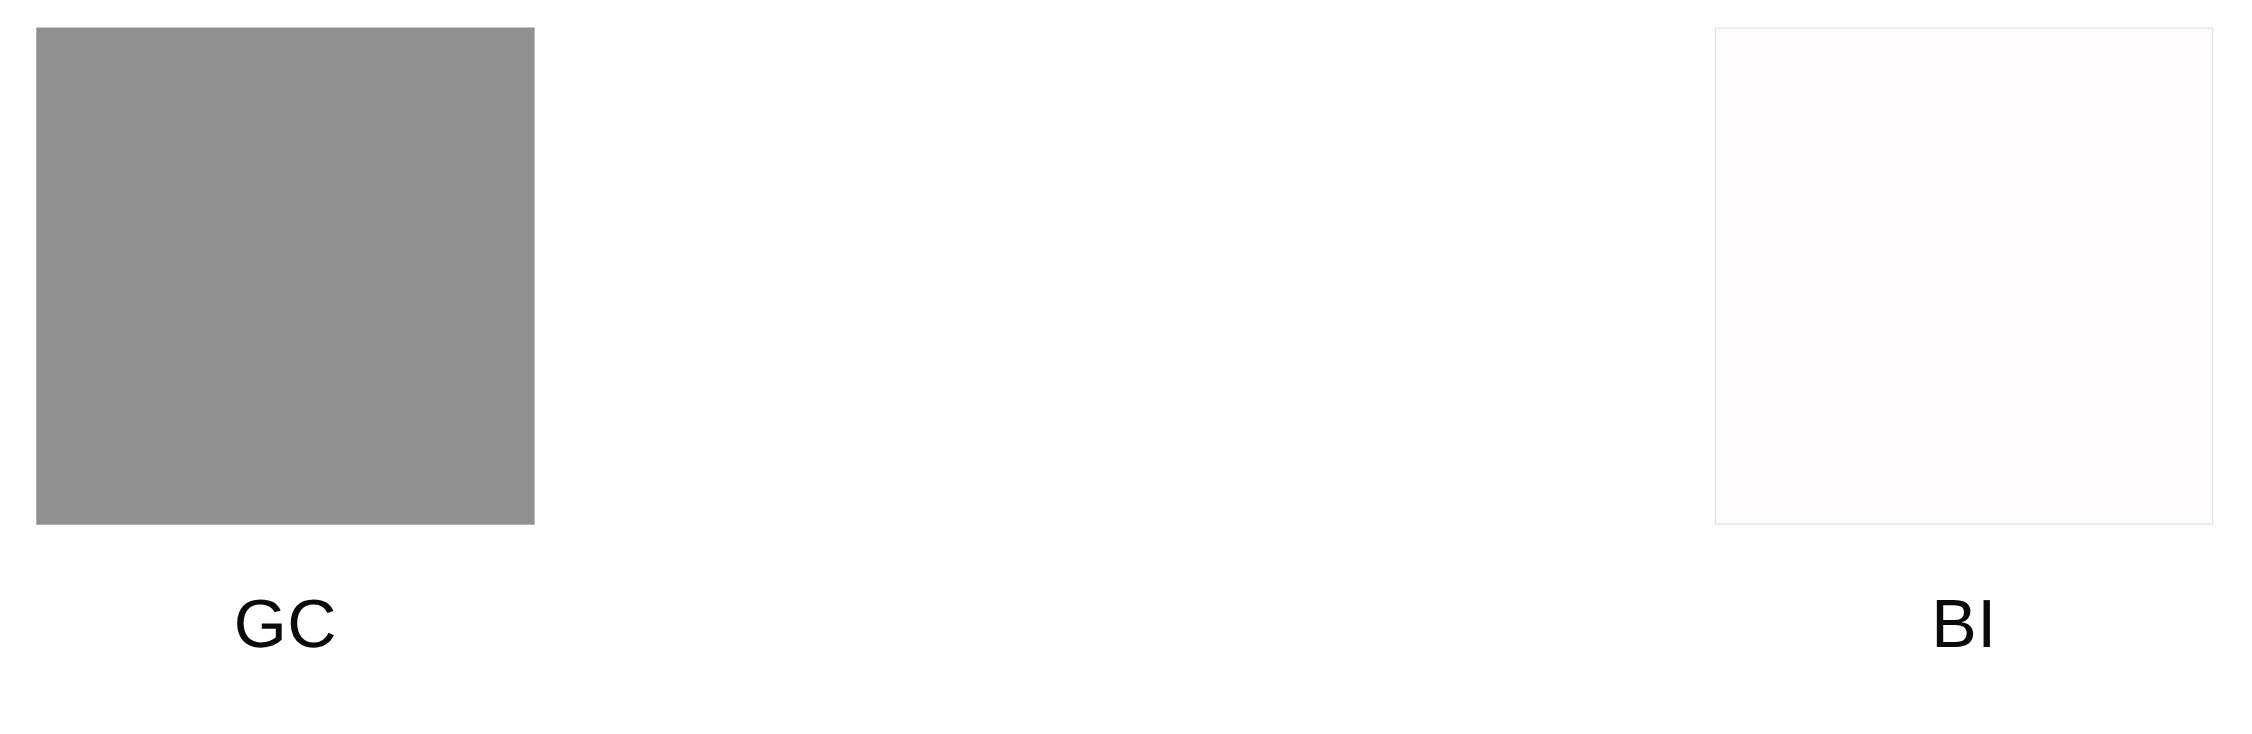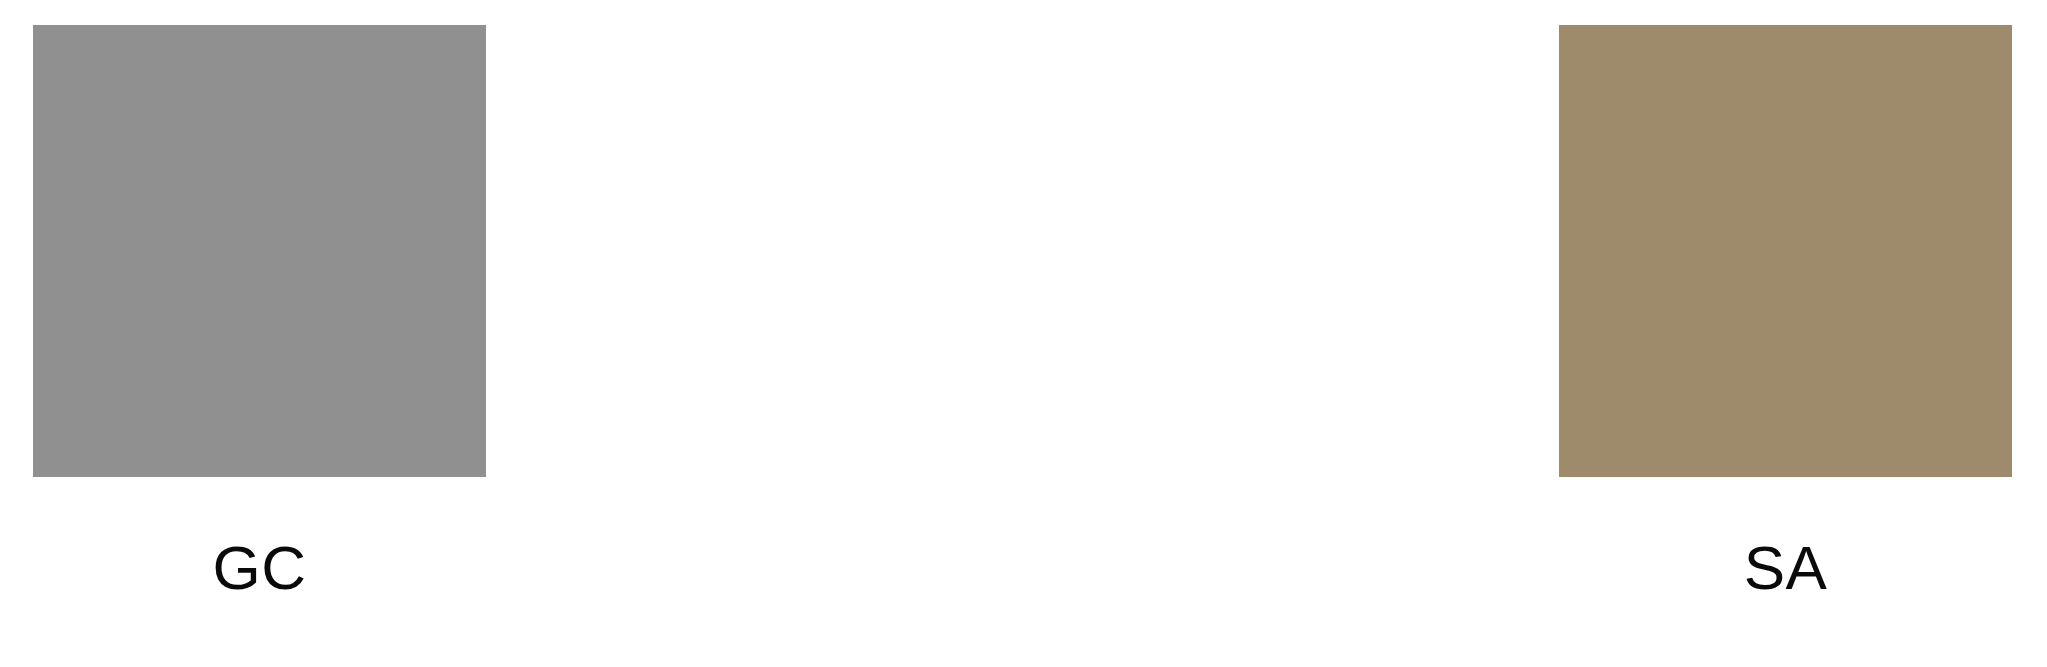--- a/index.html
+++ b/index.html
@@ -58,20 +58,20 @@
 </head>
 <body style="background: rgb(255, 255, 255);">
 
 <div class="palette">
 
   <div class="swatch-cell">
     <div class="swatch-chip" style="background-color: rgb(144, 144, 144);"></div>
     <div class="swatch-label">GC</div>
   </div>
 
-  <div class="swatch-cell">
-    <div class="swatch-chip" style="background-color: rgb(158, 139, 108);"></div>
-    <div class="swatch-label">SA</div>
-  </div>
 
 
+  <div class="swatch-cell">
+    <div class="swatch-chip has-border" style="background-color: rgb(253, 251, 252); border: 1px solid rgb(228, 224, 226);"></div>
+    <div class="swatch-label">BI</div>
+  </div>
 
 </div>
 
 </body></html>

